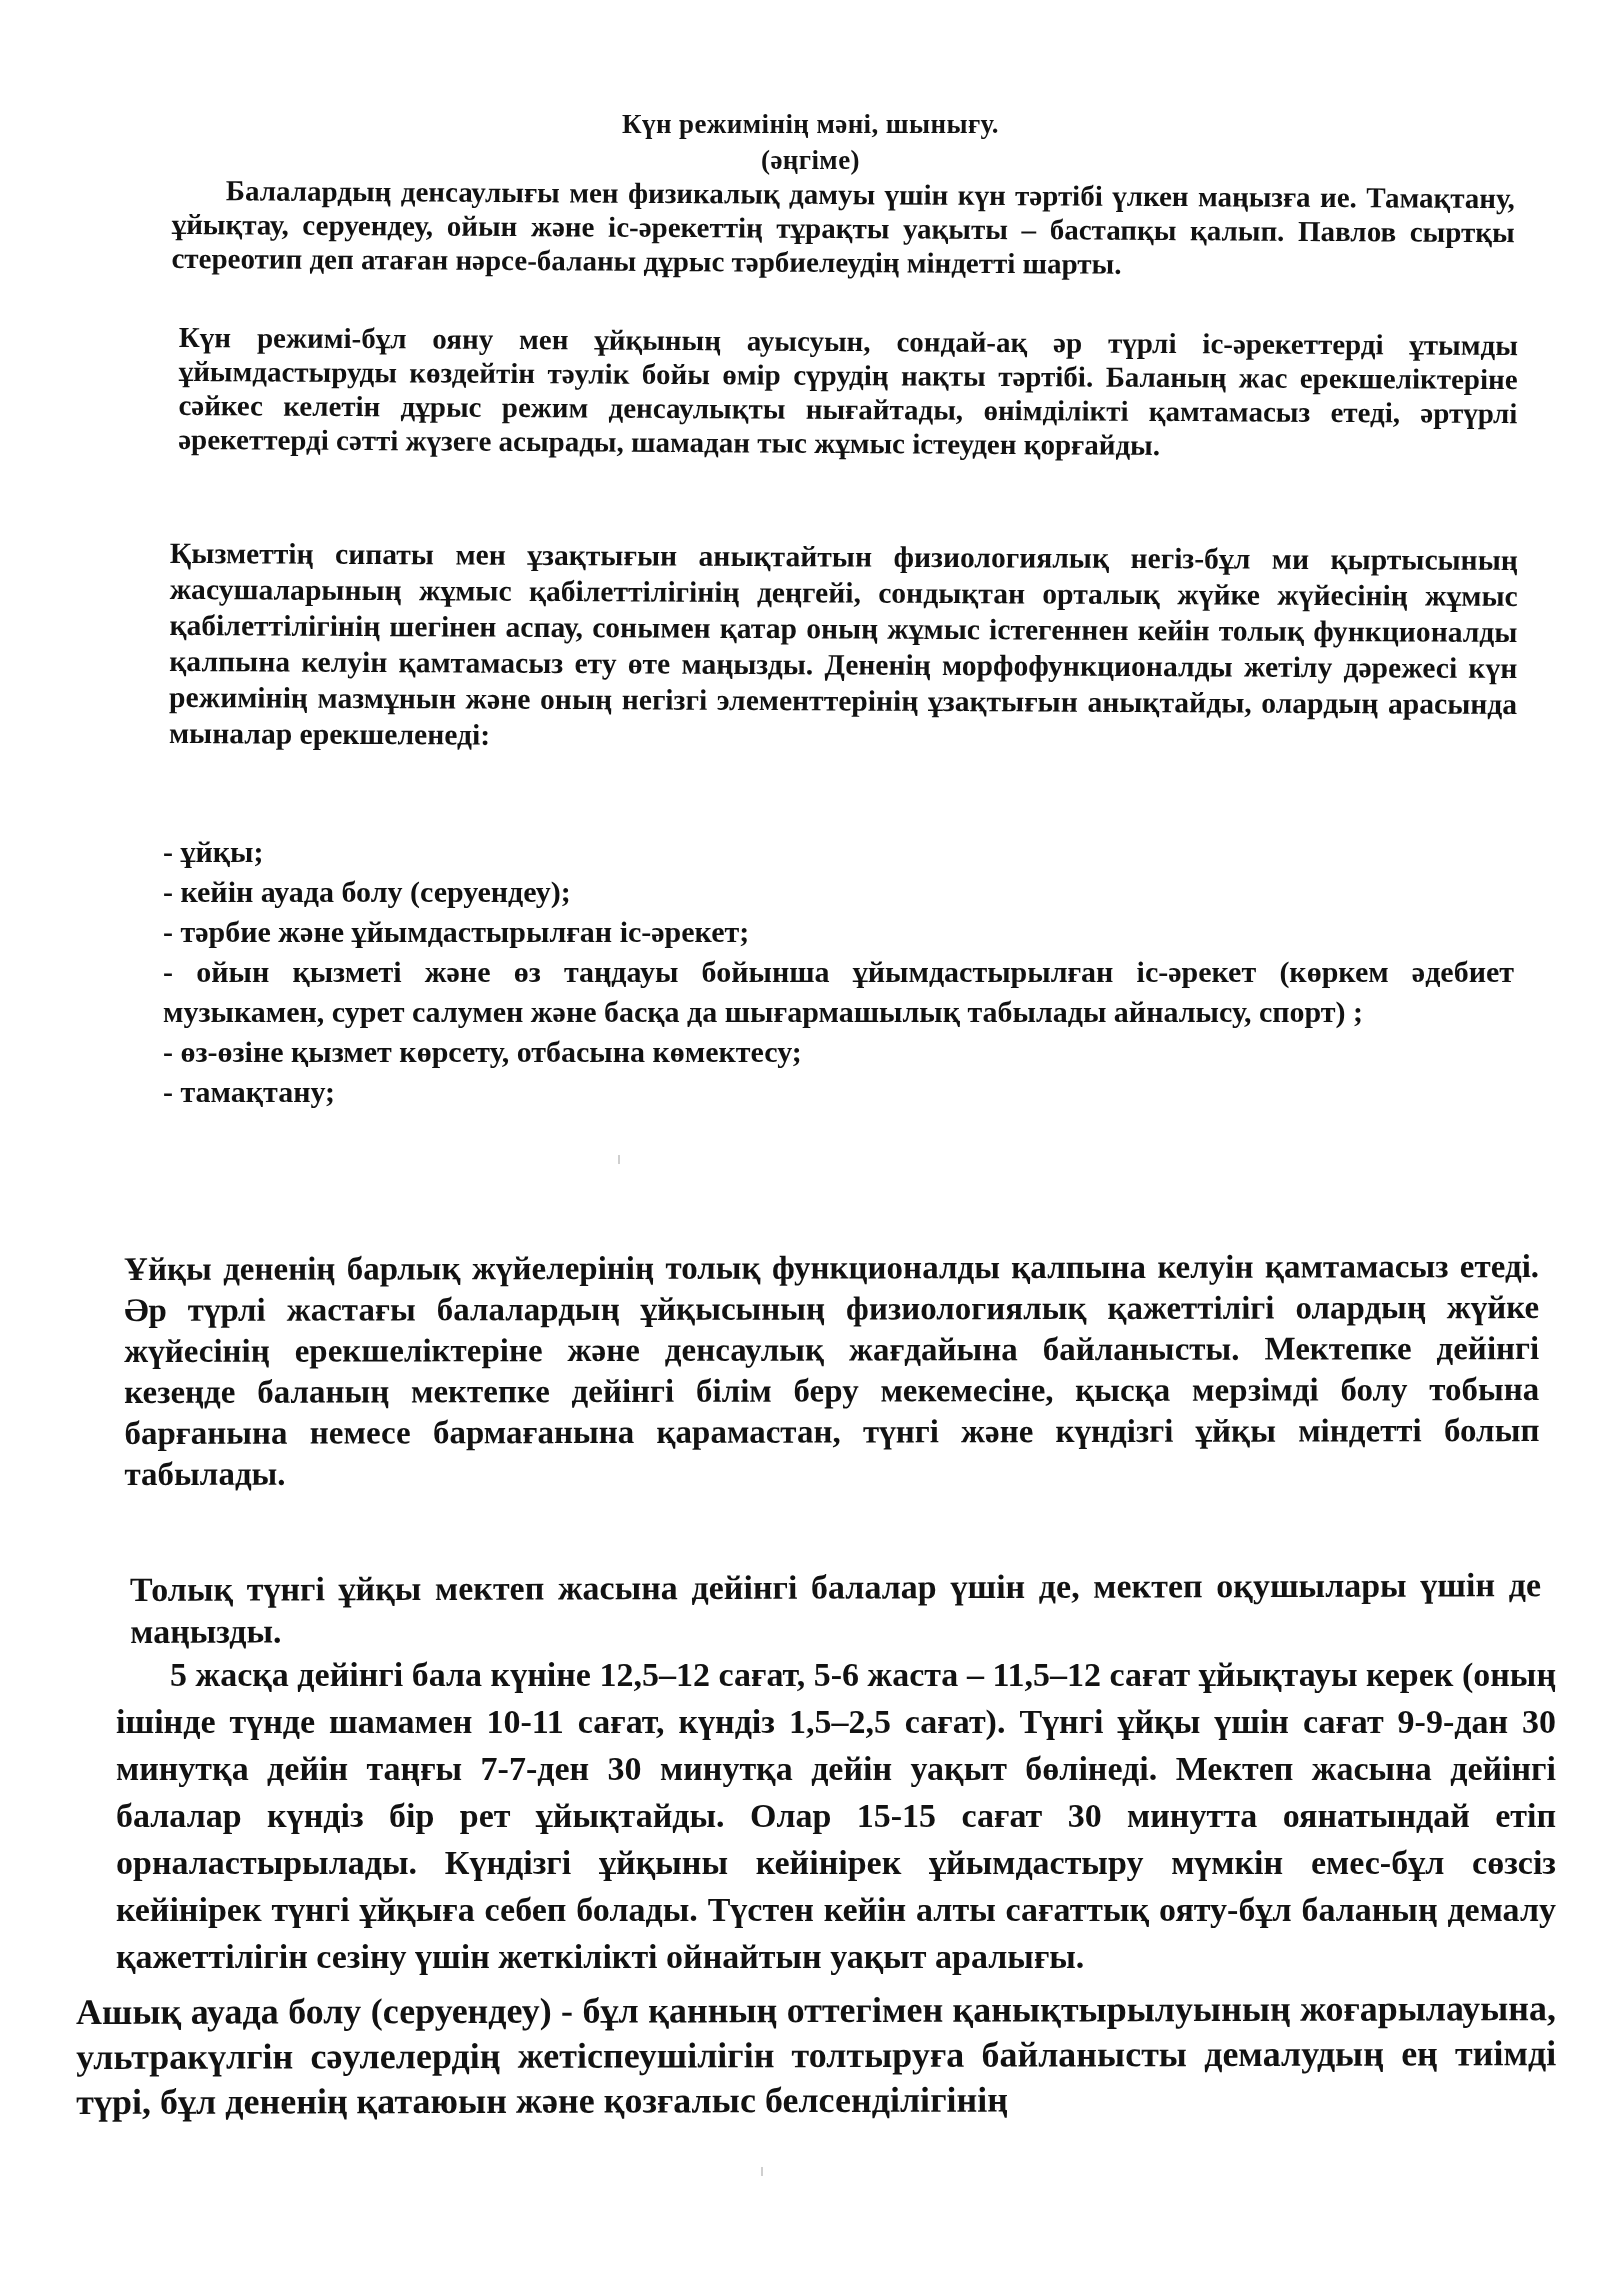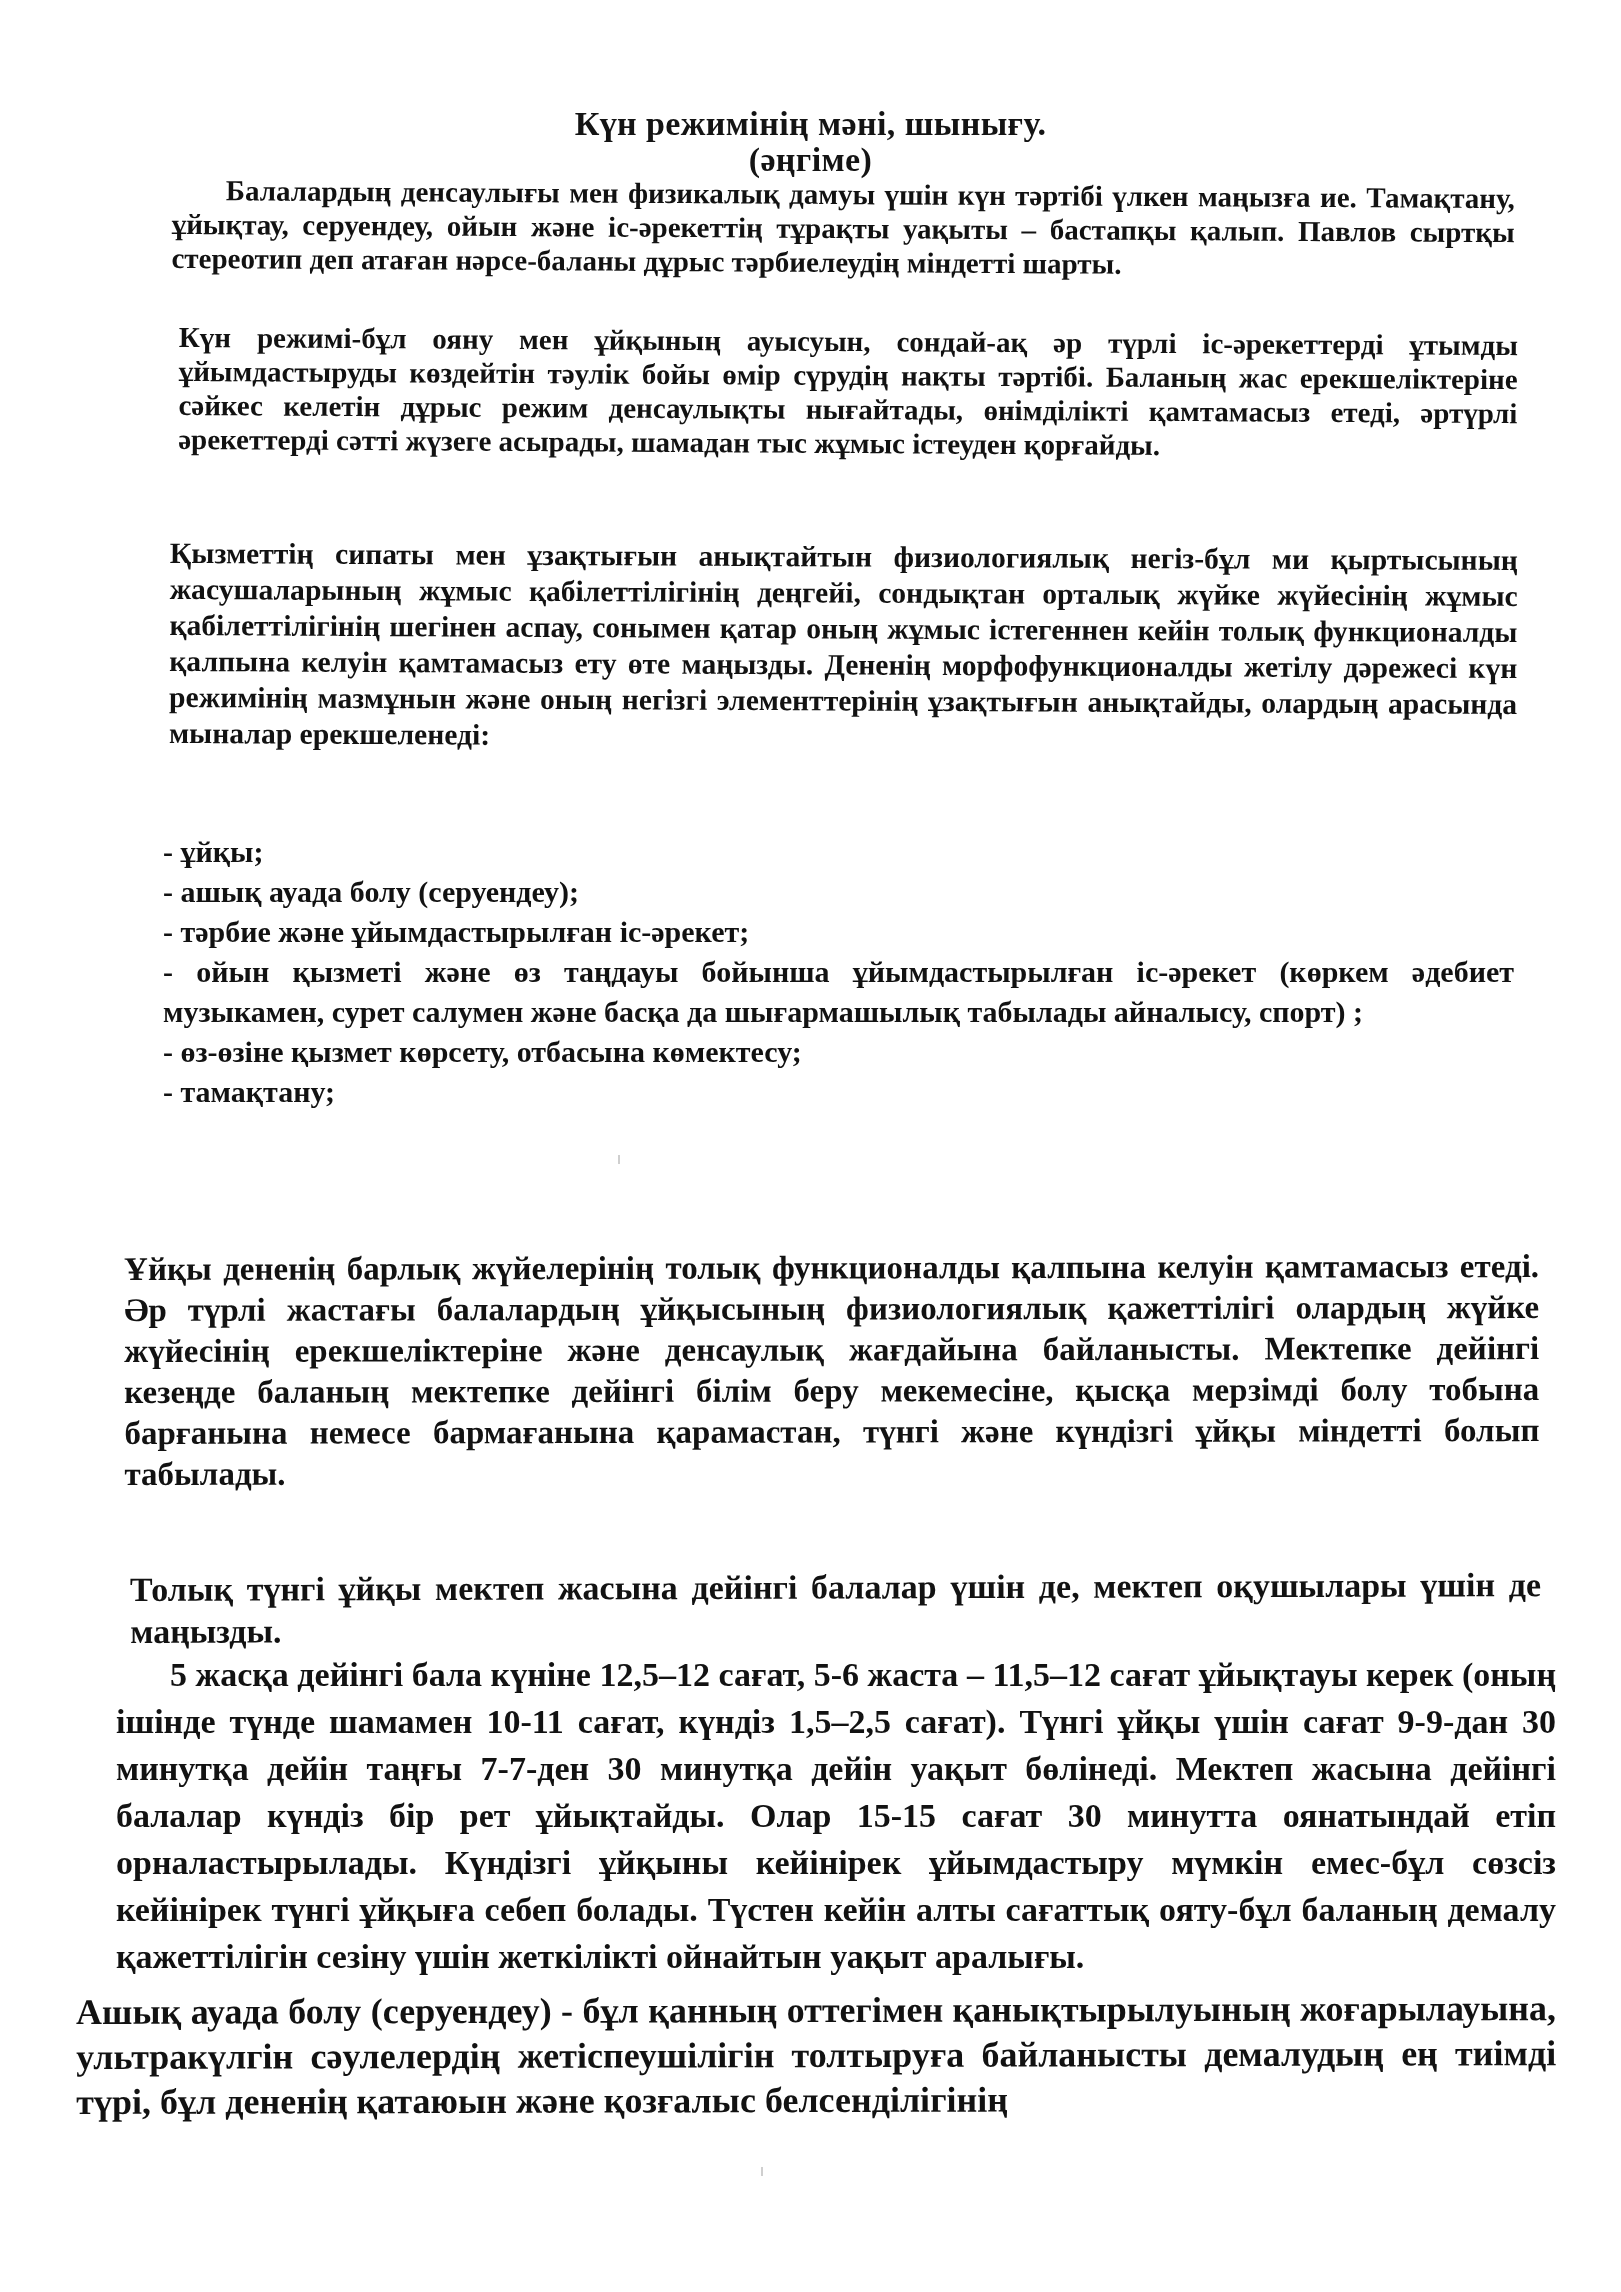--- a/index.html
+++ b/index.html
@@ -22,21 +22,21 @@
       height: 2293px;
       background: #ffffff;
     }
     .title-block {
       position: absolute;
       top: 106px;
       left: 0;
       width: 1621px;
       text-align: center;
       font-weight: bold;
-      font-size: 34px;
+      font-size: 27px;
       line-height: 36px;
       color: #141414;
     }
     .title-block div { letter-spacing: 0.4px; }
     .body-text {
       position: absolute;
       font-weight: bold;
       color: #121212;
       text-align: justify;
       text-align-last: left;
@@ -143,21 +143,21 @@
   <div class="body-text" id="sec2">
     <p class="lastline">Күн режимі-бұл ояну мен ұйқының ауысуын, сондай-ақ әр түрлі іс-әрекеттерді ұтымды ұйымдастыруды көздейтін тәулік бойы өмір сүрудің нақты тәртібі. Баланың жас ерекшеліктеріне сәйкес келетін дұрыс режим денсаулықты нығайтады, өнімділікті қамтамасыз етеді, әртүрлі әрекеттерді сәтті жүзеге асырады, шамадан тыс жұмыс істеуден қорғайды.</p>
   </div>
 
   <div class="body-text" id="sec3">
     <p class="lastline">Қызметтің сипаты мен ұзақтығын анықтайтын физиологиялық негіз-бұл ми қыртысының жасушаларының жұмыс қабілеттілігінің деңгейі, сондықтан орталық жүйке жүйесінің жұмыс қабілеттілігінің шегінен аспау, сонымен қатар оның жұмыс істегеннен кейін толық функционалды қалпына келуін қамтамасыз ету өте маңызды. Дененің морфофункционалды жетілу дәрежесі күн режимінің мазмұнын және оның негізгі элементтерінің ұзақтығын анықтайды, олардың арасында мыналар ерекшеленеді:</p>
   </div>
 
   <div class="body-text" id="sec4">
     <div class="item-line">- ұйқы;</div>
-    <div class="item-line">- ашық ауада болу (серуендеу);</div>
+    <div class="item-line">- кейін ауада болу (серуендеу);</div>
     <div class="item-line">- тәрбие және ұйымдастырылған іс-әрекет;</div>
     <div class="item-justify">- ойын қызметі және өз таңдауы бойынша ұйымдастырылған іс-әрекет (көркем әдебиет музыкамен, сурет салумен және басқа да шығармашылық табылады айналысу, спорт) ;</div>
     <div class="item-line">- өз-өзіне қызмет көрсету, отбасына көмектесу;</div>
     <div class="item-line">- тамақтану;</div>
   </div>
 
   <div class="body-text" id="sec5">
     <p class="lastline">Ұйқы дененің барлық жүйелерінің толық функционалды қалпына келуін қамтамасыз етеді. Әр түрлі жастағы балалардың ұйқысының физиологиялық қажеттілігі олардың жүйке жүйесінің ерекшеліктеріне және денсаулық жағдайына байланысты. Мектепке дейінгі кезеңде баланың мектепке дейінгі білім беру мекемесіне, қысқа мерзімді болу тобына барғанына немесе бармағанына қарамастан, түнгі және күндізгі ұйқы міндетті болып табылады.</p>
   </div>
 

